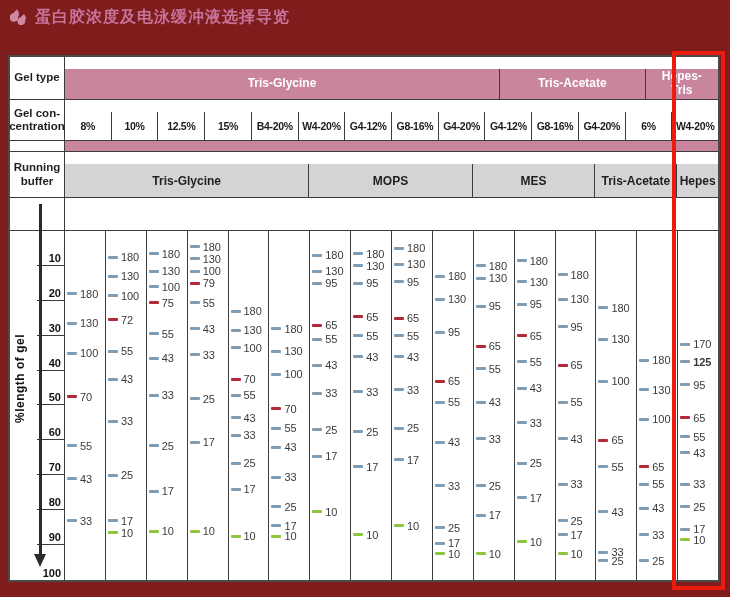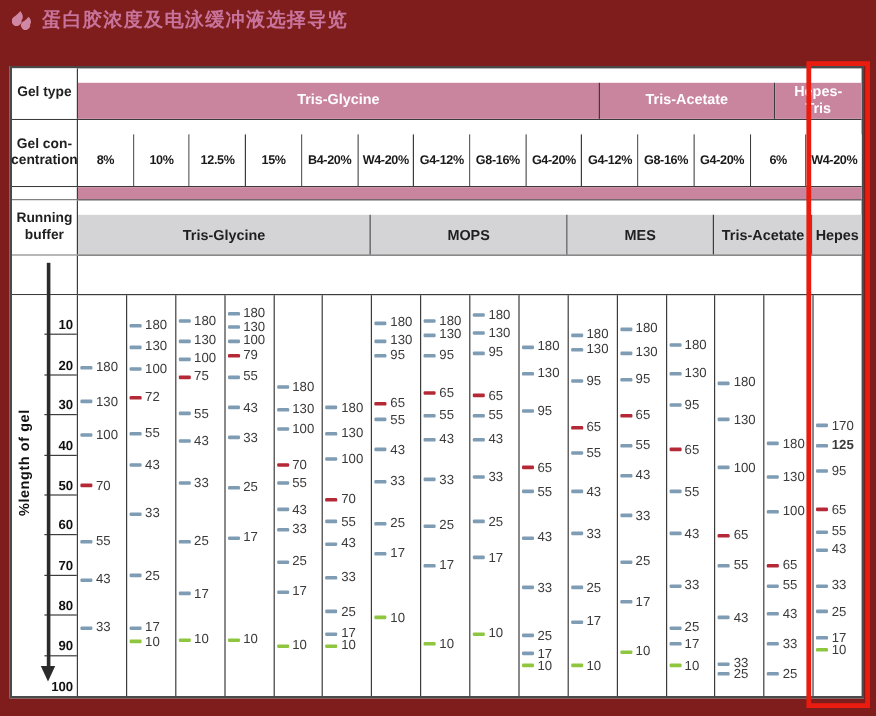--- a/index.html
+++ b/index.html
@@ -18,21 +18,21 @@
   .page{position:relative;width:730px;height:597px;background:#7f1d1d;overflow:hidden;}
 
   .title-bar{position:absolute;left:10px;top:7px;display:flex;align-items:center;gap:6px;}
   .title-bar h1{font-size:16px;font-weight:bold;color:var(--title-pink);letter-spacing:1px;}
   .clover{width:19px;height:19px;flex:0 0 auto;}
 
   .gel-table{position:absolute;left:8px;top:55px;width:712px;height:527px;
     border:2px solid #4a4a4a;display:flex;flex-direction:column;background:#fff;}
   .row{display:flex;border-bottom:1px solid var(--border);}
   .row.gel-type{height:43px;}
-  .row.conc{height:56px;}
+  .row.conc{height:41px;}
   .row.strip{height:11px;}
   .row.buffer{height:46px;}
   .row.mw{height:33px;}
   .row.chart{flex:1;border-bottom:none;}
 
   .label-cell{width:55px;flex:0 0 55px;border-right:1px solid var(--border);
     display:flex;align-items:center;justify-content:center;text-align:center;
     font-weight:bold;font-size:11.5px;color:var(--ink);white-space:pre-line;line-height:1.15;background:#fff;}
   .data-area{flex:1;display:flex;margin-top:12px;}
 

